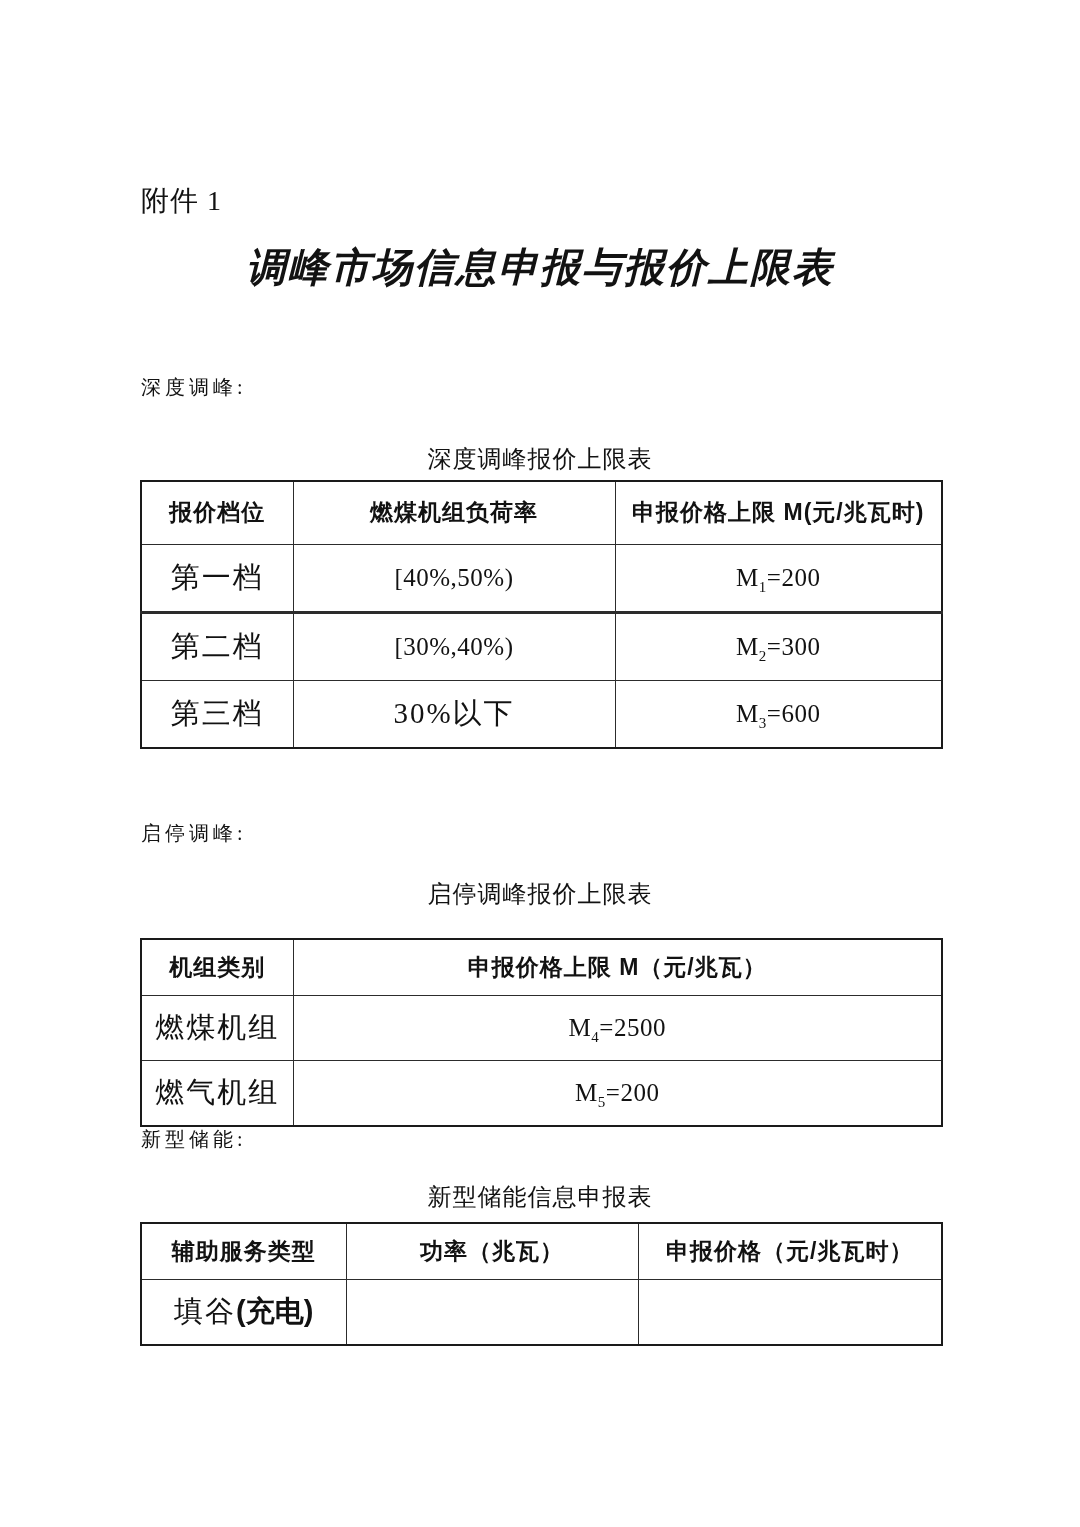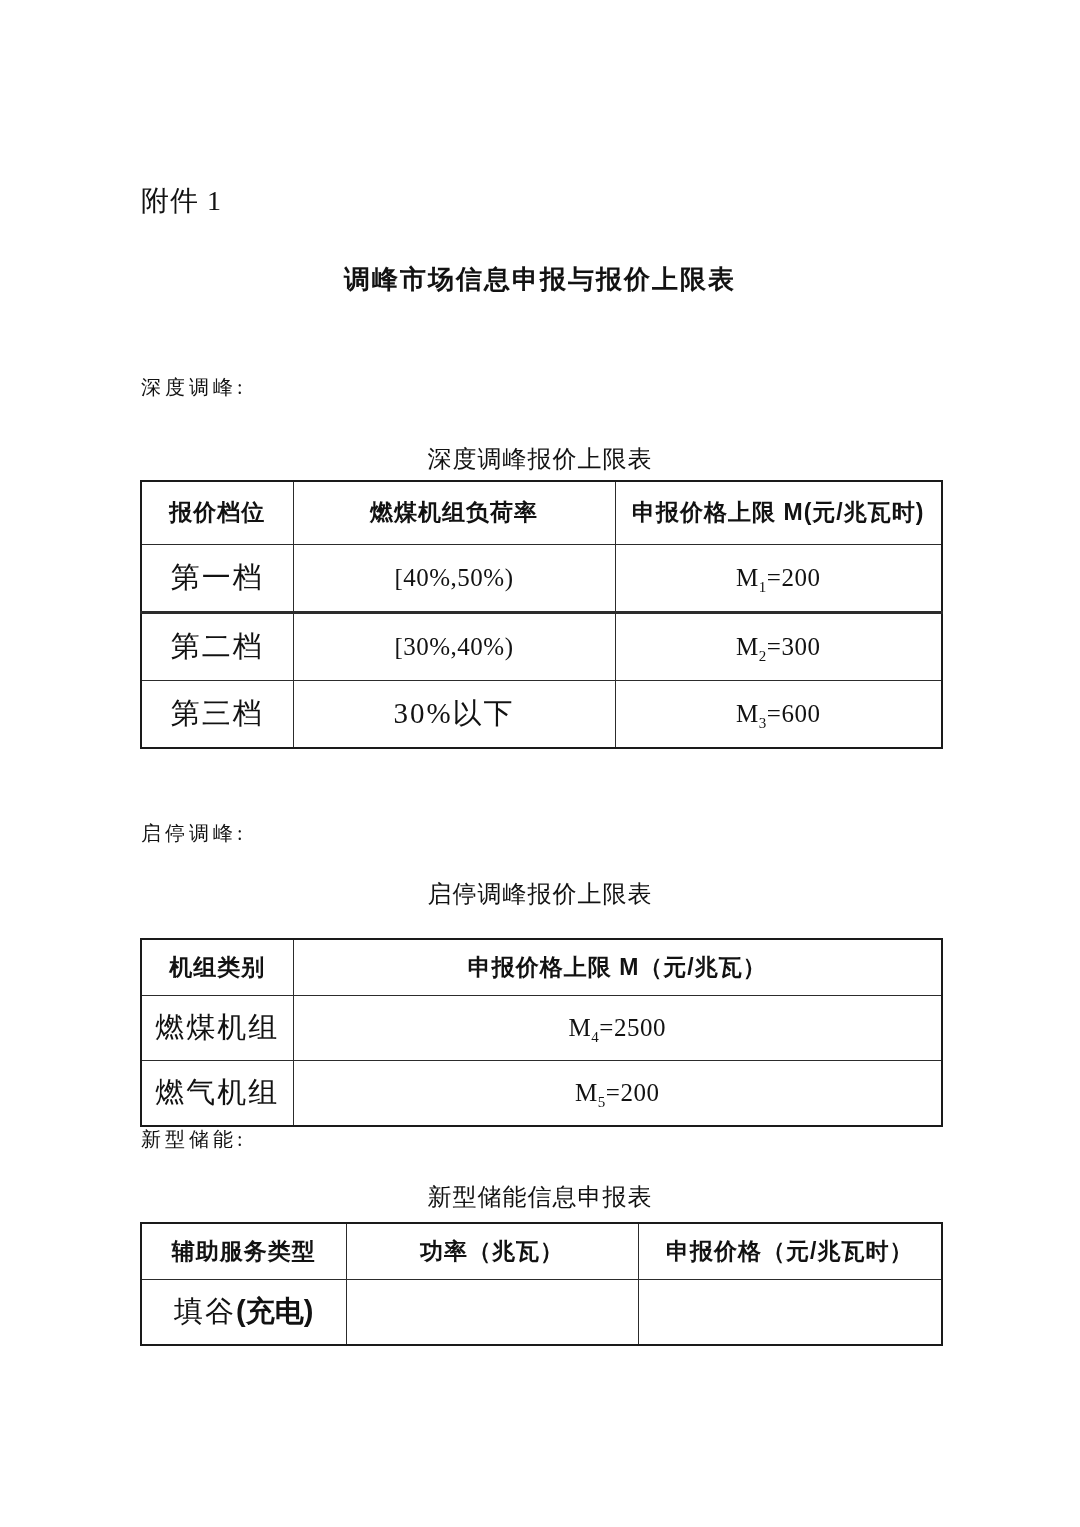--- a/index.html
+++ b/index.html
@@ -19,27 +19,28 @@
   .attachment-label {
     position: absolute;
     left: 141px;
     top: 182px;
     font-size: 28px;
     letter-spacing: 1px;
   }
   .doc-title {
     position: absolute;
     left: 0;
-    top: 262px;
+    top: 240px;
     width: 100%;
     text-align: center;
-    font-size: 26px;
+    font-size: 40px;
     font-weight: bold;
     letter-spacing: 2px;
     font-family: "Liberation Sans", "DejaVu Sans", sans-serif;
+    font-style: italic;
   }
   .section-label {
     position: absolute;
     left: 141px;
     font-size: 20px;
     letter-spacing: 4px;
   }
   .sec1 { top: 374px; }
   .sec2 { top: 820px; }
   .sec3 { top: 1126px; }

